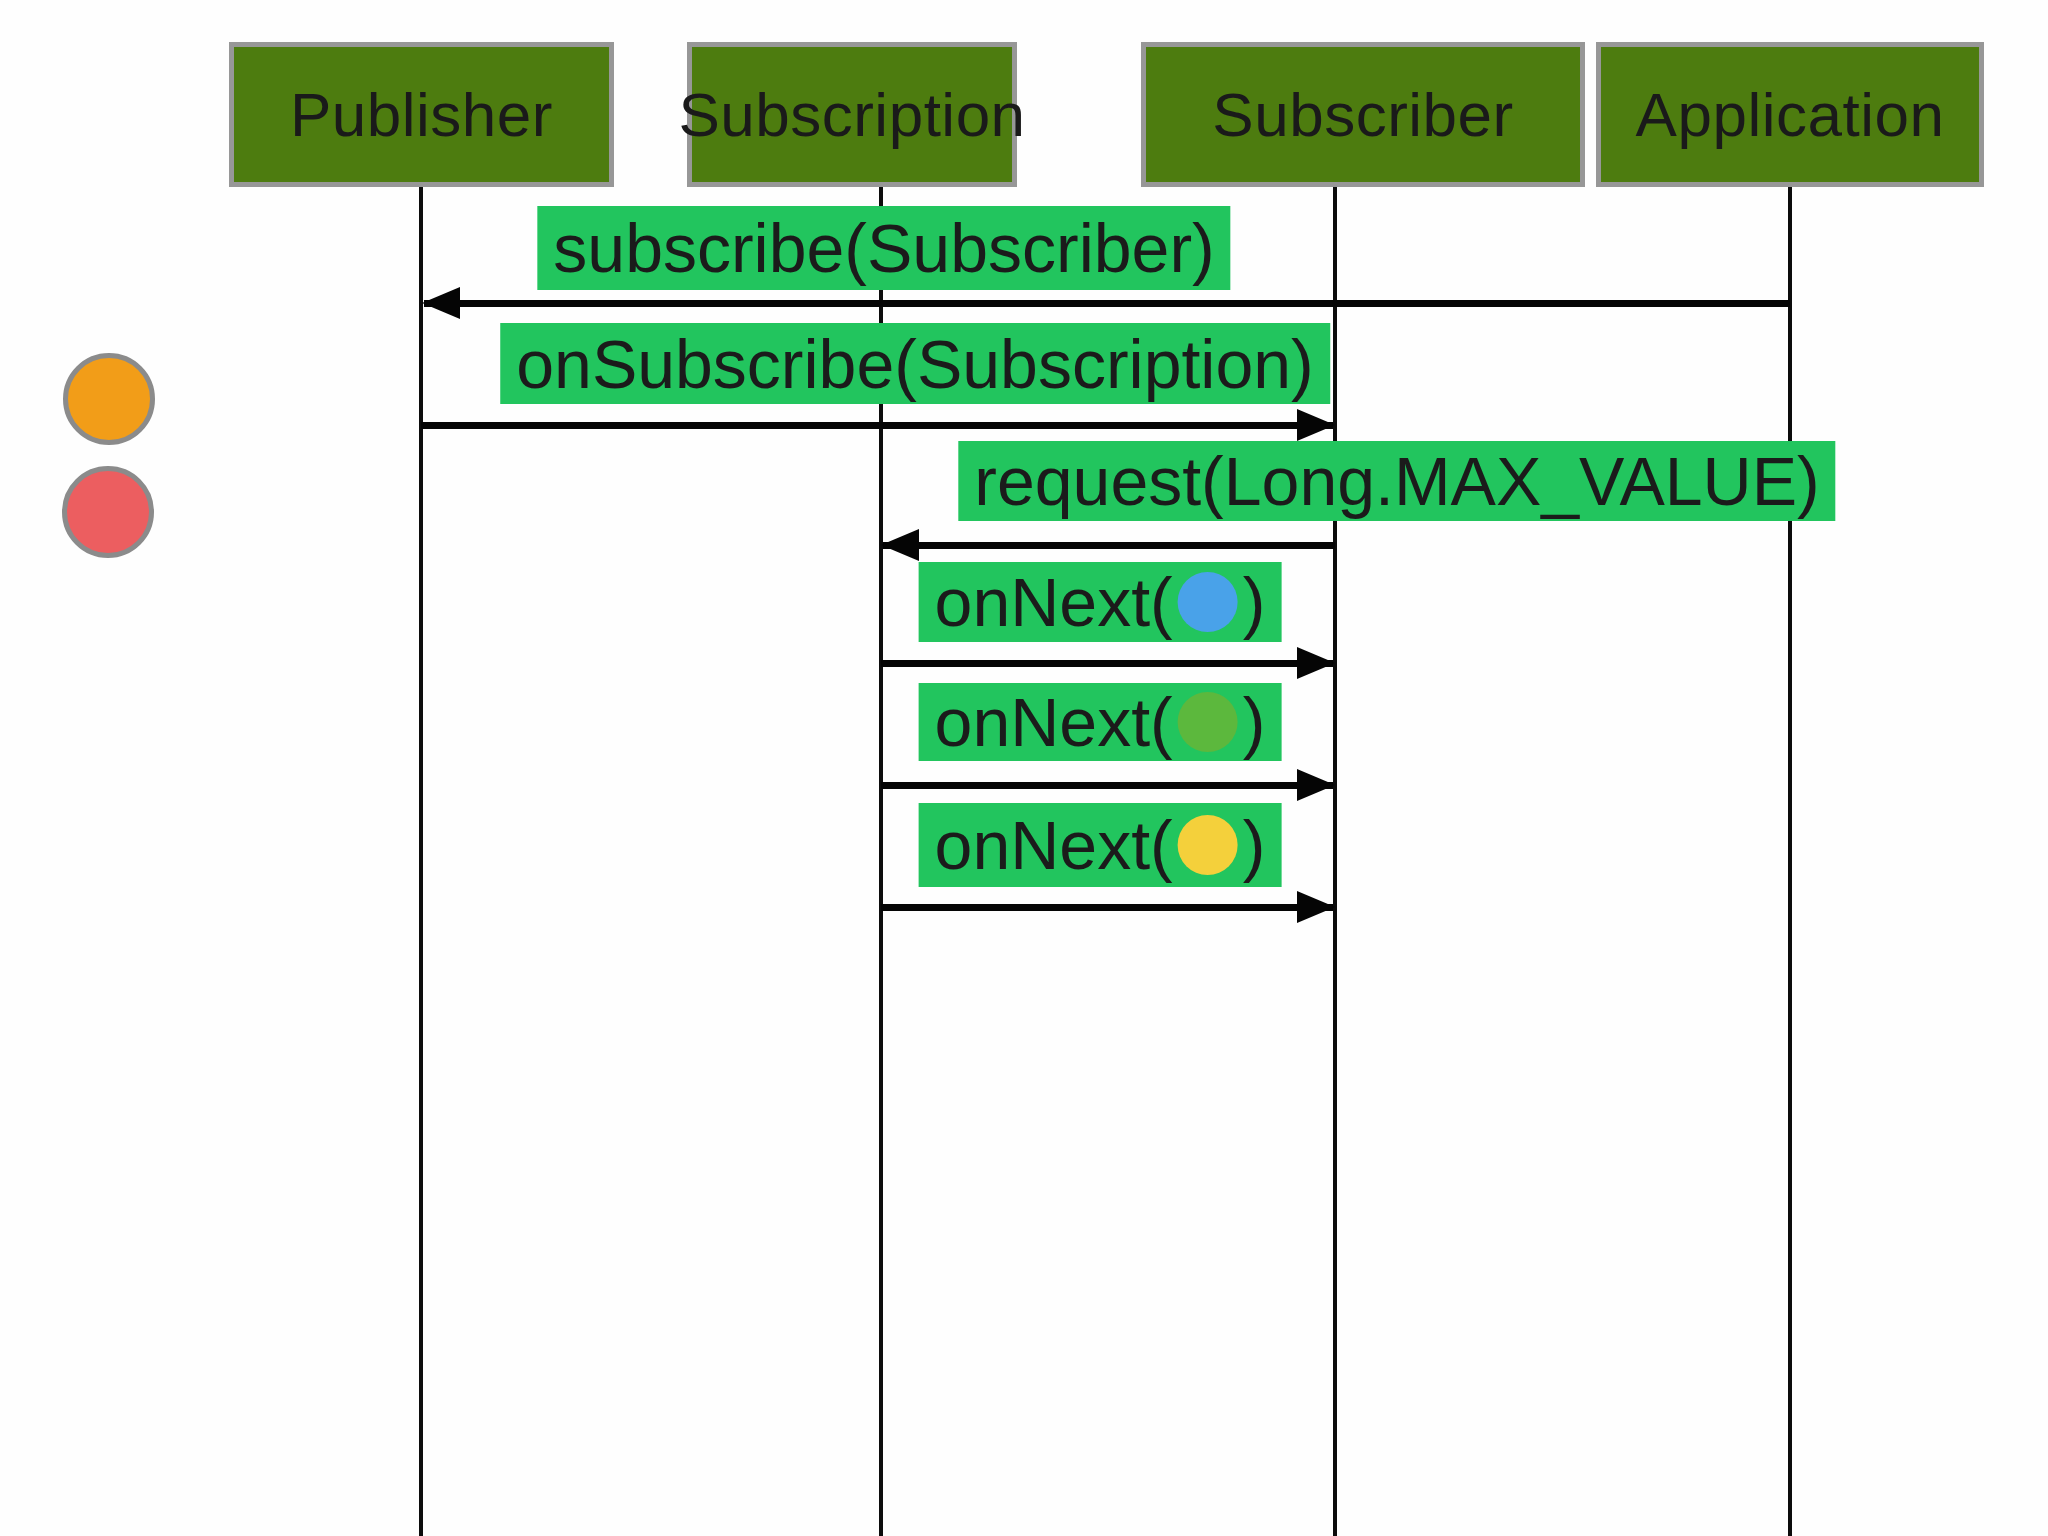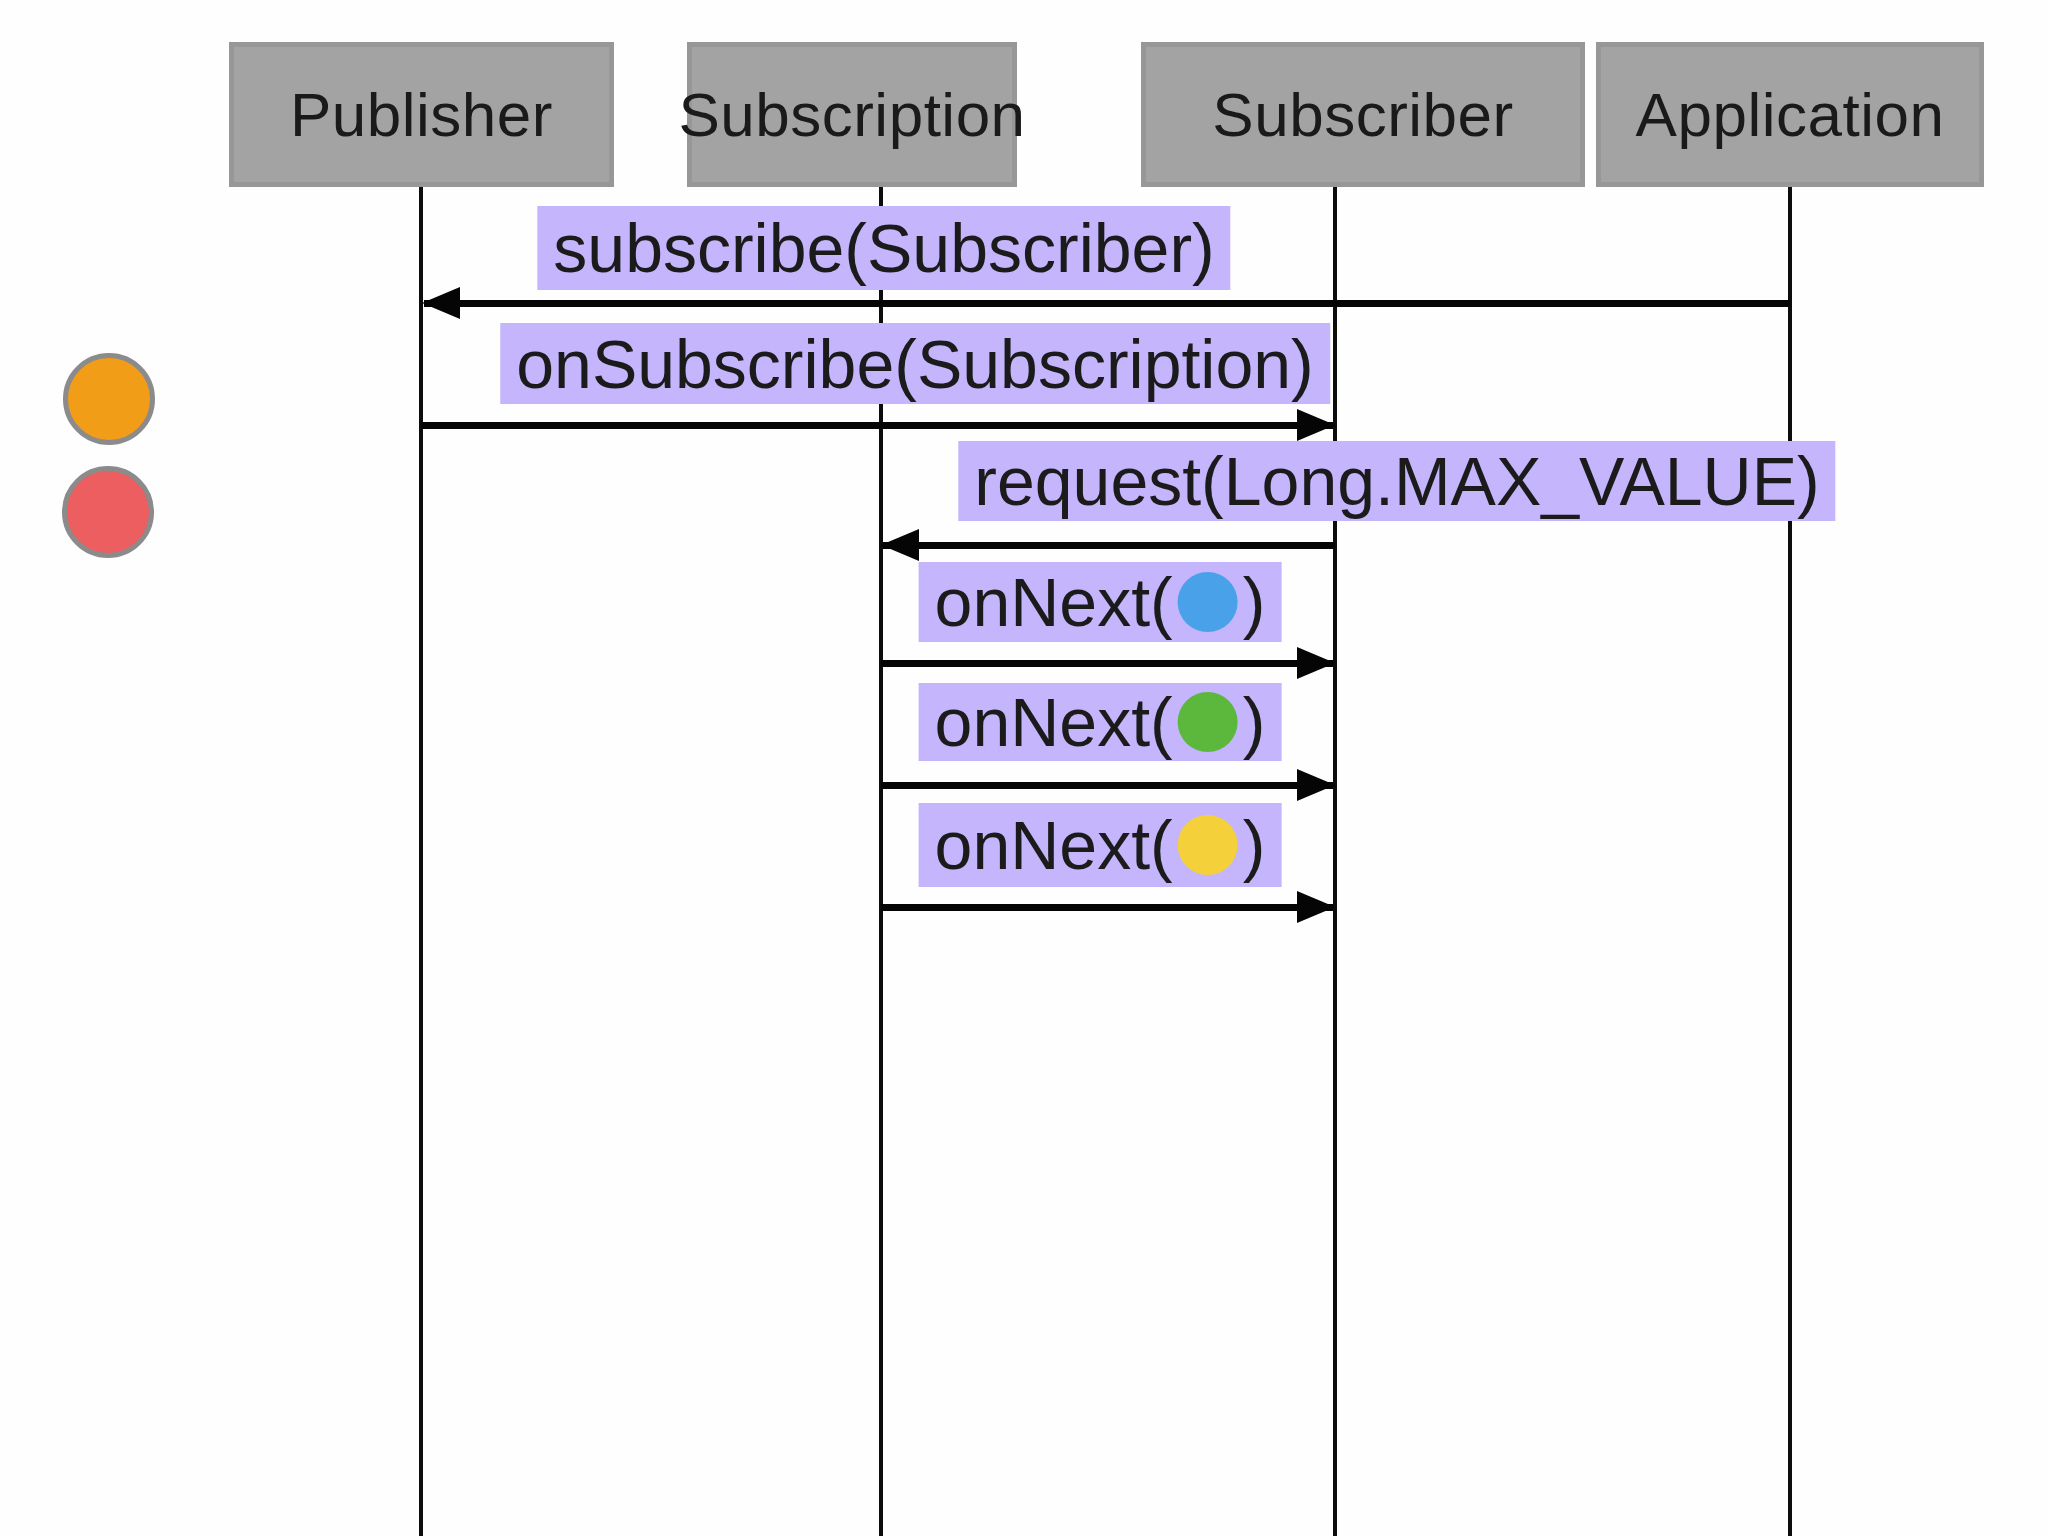--- a/index.html
+++ b/index.html
@@ -12,21 +12,21 @@
     font-family: "Liberation Sans", sans-serif;
     color: #1a1a1a;
   }
   
   .pbox {
     position: absolute;
     top: 42px;
     height: 145px;
     box-sizing: border-box;
     border: 5px solid #979797;
-    background: #a3a3a3;
+    background: #4d7c0f;
     display: flex;
     align-items: center;
     justify-content: center;
     font-size: 62px;
     letter-spacing: 0.5px;
     white-space: nowrap;
   }
   
   .lifeline {
     position: absolute;
@@ -34,21 +34,21 @@
     height: 1349px;
     width: 4px;
     background: #0c0c0c;
   }
   
   .mlabel {
     position: absolute;
     transform: translateX(-50%);
     height: 80px;
     padding: 0 16px;
-    background: #c4b5fd;
+    background: #22c55e;
     display: flex;
     align-items: center;
     justify-content: center;
     font-size: 68px;
     color: #1b1b1b;
     white-space: nowrap;
   }
   
   .arrow {
     position: absolute;

